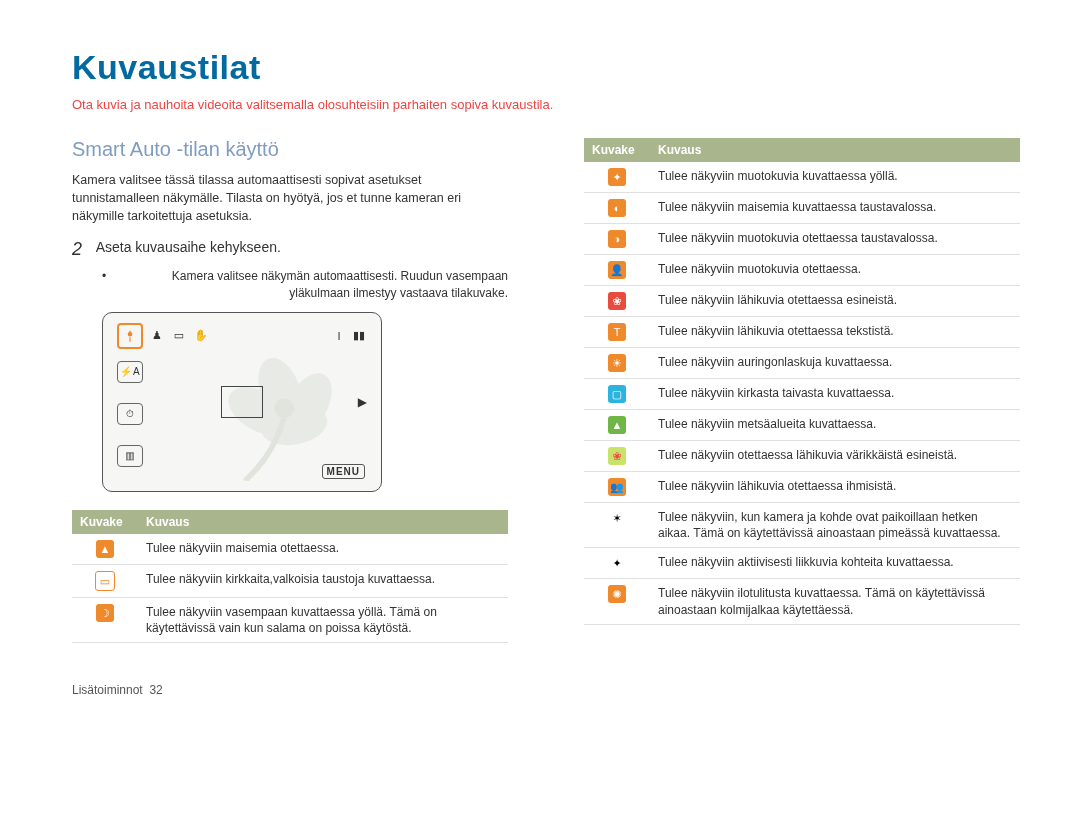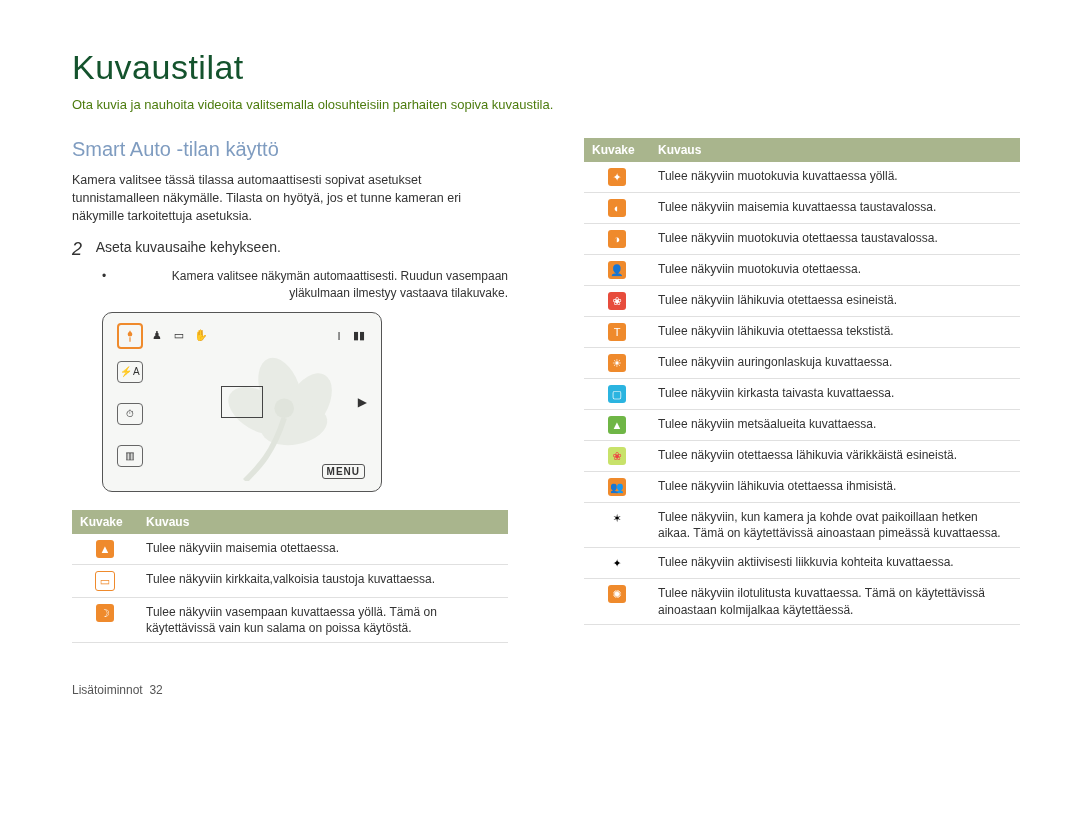--- a/index.html
+++ b/index.html
@@ -8,28 +8,28 @@
     font-family: Arial, Helvetica, sans-serif;
     font-size: 13px;
     color: #333;
     width: 1080px;
     height: 815px;
     box-sizing: border-box;
     background: #fff;
   }
   h1.page-title {
     font-size: 34px;
-    color: #14532d;
-    font-weight: normal;
+    color: #0369a1;
+    font-weight: bold;
     margin: 0 0 10px 0;
     letter-spacing: 0.5px;
   }
   .intro {
     font-size: 13px;
-    color: #4d7c0f;
+    color: #ef4444;
     margin-bottom: 26px;
   }
   .columns {
     display: flex;
     gap: 76px;
   }
   .col {
     flex: 1 1 50%;
   }
   h2.section-title {

